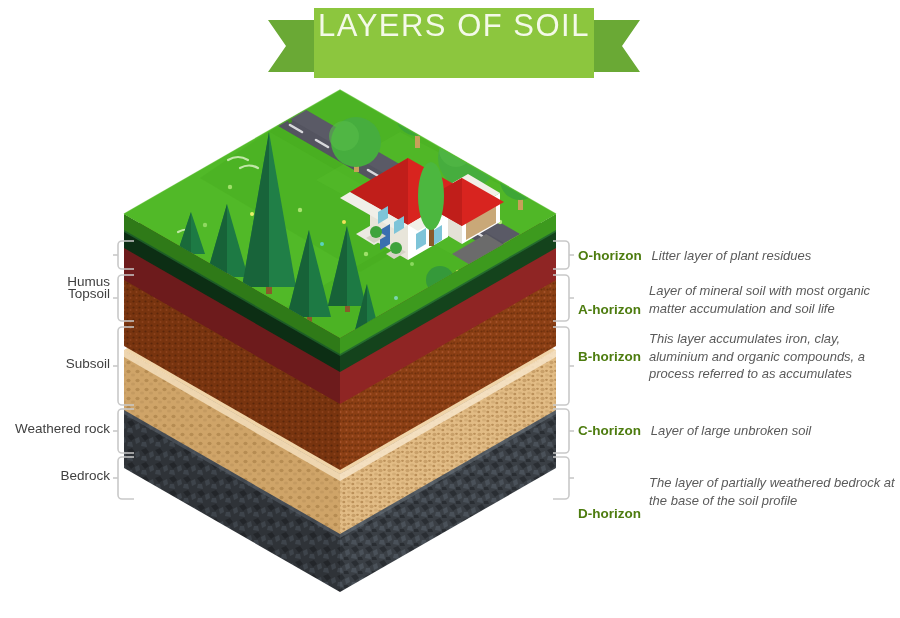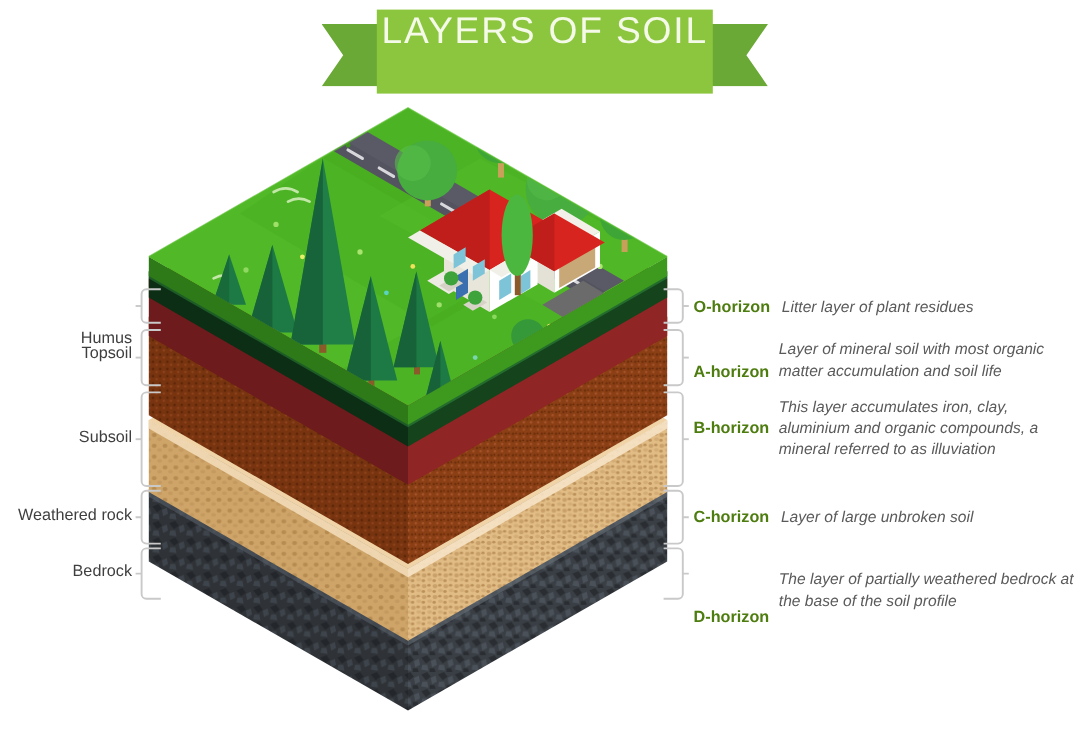--- a/index.html
+++ b/index.html
@@ -362,21 +362,21 @@
   </div>
 
   <div class="bracket" style="left:552px; top:326px;">
     <svg width="22" height="80">
         <path d="M1 1 H13 a4 4 0 0 1 4 4 V75 a4 4 0 0 1 -4 4 H1" fill="none" stroke="#c9c9c9" stroke-width="1.6"></path>
         <line x1="17" y1="40" x2="22" y2="40" stroke="#c9c9c9" stroke-width="1.6"></line>
       </svg>
   </div>
   <div class="side-label label-right" style="left:578px; top:330px; width:320px; display:flex; align-items:center;">
     <span class="horizon-name" style="white-space:nowrap;">B-horizon</span>
-    <span class="horizon-desc" style="margin-left:8px; white-space:normal; width:258px;">This layer accumulates iron, clay, aluminium and organic compounds, a mineral referred to as illuviation</span>
+    <span class="horizon-desc" style="margin-left:8px; white-space:normal; width:258px;">This layer accumulates iron, clay, aluminium and organic compounds, a process referred to as accumulates</span>
   </div>
 
   <div class="bracket" style="left:552px; top:408px;">
     <svg width="22" height="46">
         <path d="M1 1 H13 a4 4 0 0 1 4 4 V41 a4 4 0 0 1 -4 4 H1" fill="none" stroke="#c9c9c9" stroke-width="1.6"></path>
         <line x1="17" y1="23" x2="22" y2="23" stroke="#c9c9c9" stroke-width="1.6"></line>
       </svg>
   </div>
   <div class="side-label label-right" style="left:578px; top:422px; width:320px;">
     <span class="horizon-name">C-horizon</span>

